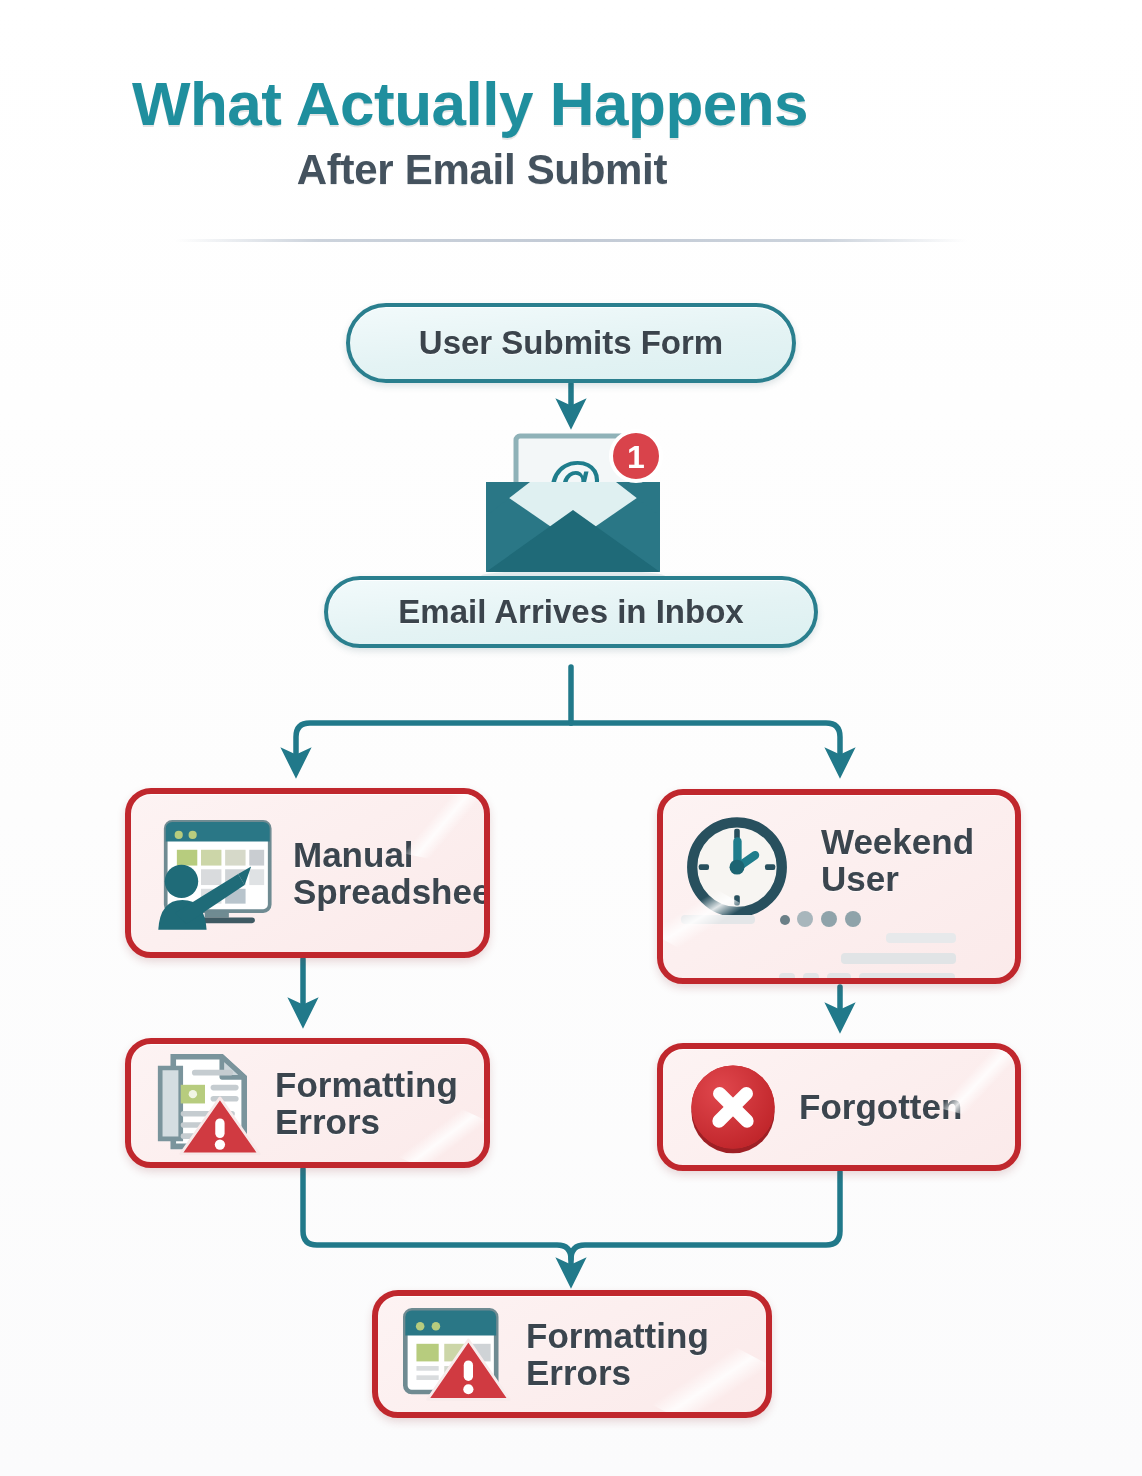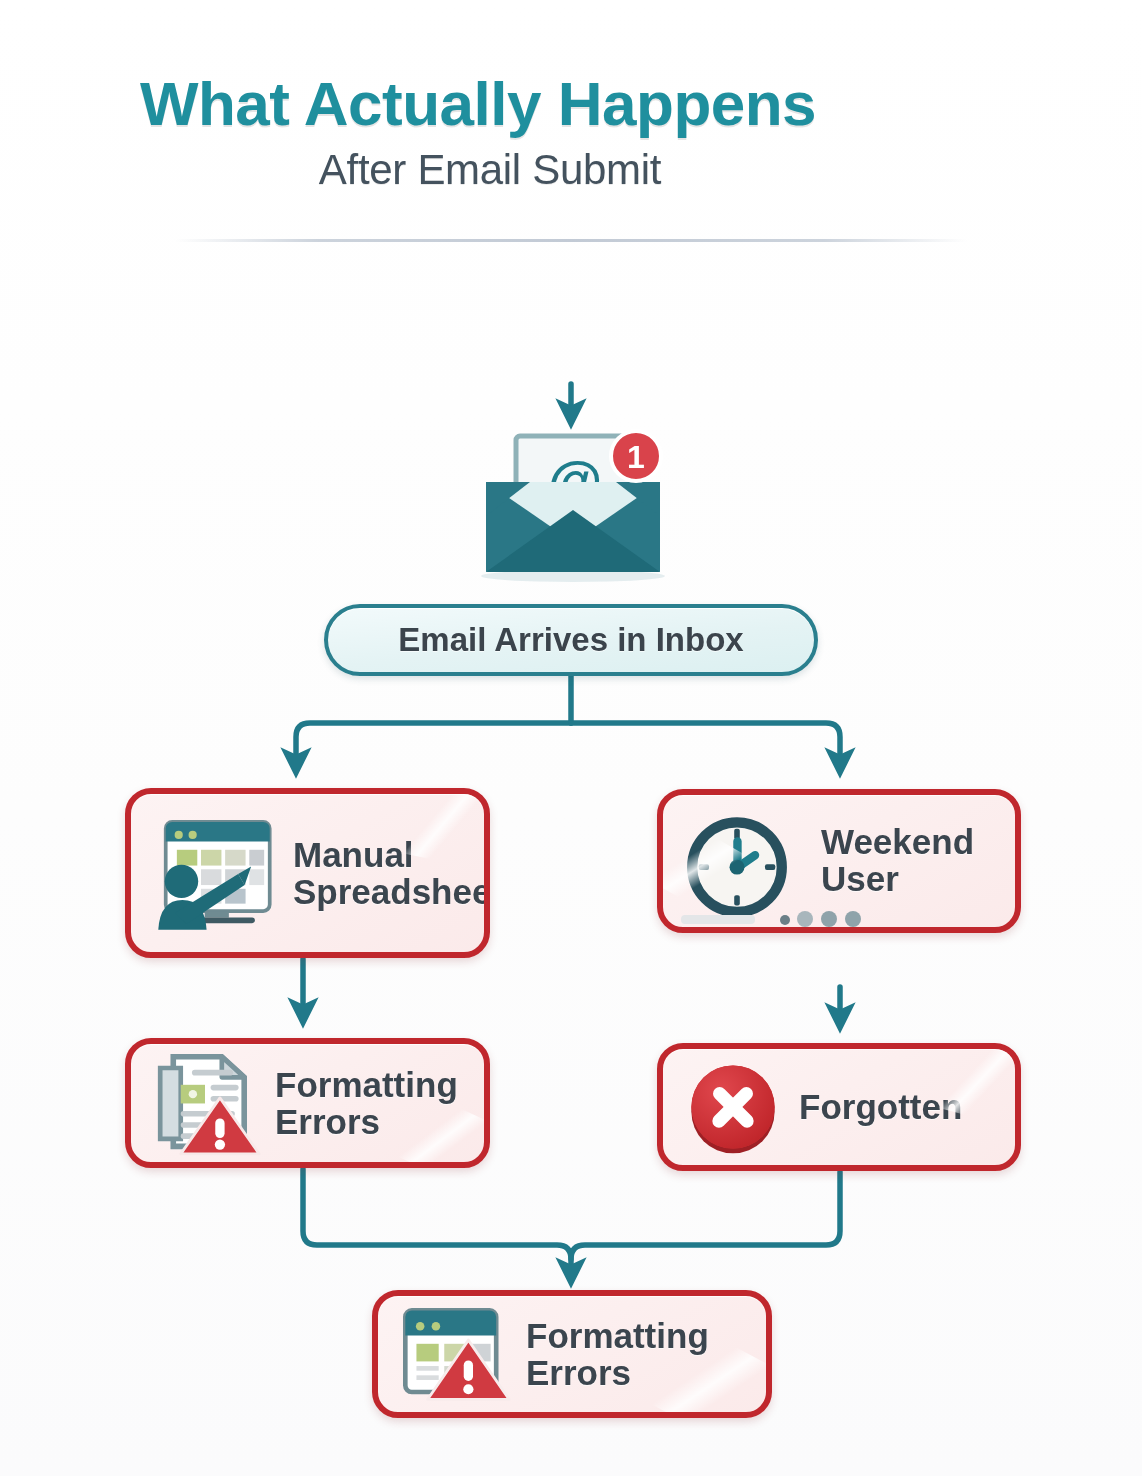--- a/index.html
+++ b/index.html
@@ -10,29 +10,29 @@
     font-family: "Liberation Sans", sans-serif;
     overflow: hidden;
   }
   #canvas {
     position: relative;
     width: 1142px; height: 1476px;
     background: linear-gradient(180deg,#ffffff 0%,#fdfdfd 55%,#fbfbfc 100%);
   }
 
   
-  #title-block { position:absolute; left:8px; top:72px; width:940px; text-align:center; }
+  #title-block { position:absolute; left:0; top:72px; width:940px; text-align:center; }
   #main-title {
     font-size: 62px; font-weight: 700; letter-spacing: -0.5px;
     color:#1f8f9e; line-height:1.04;
     text-shadow: 0 2px 0 rgba(0,0,0,0.10);
   }
   #sub-title {
     margin-top: 12px;
-    font-size: 42px; font-weight: 400; letter-spacing:-0.3px;
+    font-size: 42px; font-weight: 700; letter-spacing:-0.3px;
     color:#44525e; line-height:1.06;
     text-shadow: 0 1px 0 rgba(0,0,0,0.08);
     margin-left: 24px;
   }
   #title-divider {
     position:absolute; left:175px; top:239px; width:792px; height:3px;
     background: linear-gradient(90deg,rgba(210,216,224,0) 0%,#ccd3dc 18%,#c2cad5 50%,#ccd3dc 82%,rgba(210,216,224,0) 100%);
     border-radius:2px;
   }
 
@@ -72,23 +72,23 @@
   .gloss {
     position:absolute; pointer-events:none;
     background: linear-gradient(118deg, rgba(255,255,255,0) 40%, rgba(255,255,255,0.85) 50%, rgba(255,255,255,0) 60%);
   }
 
   
   #envelope { position:absolute; left:468px; top:424px; width:210px; height:160px; }
 
   
   #node-submit    { left:346px; top:303px;  width:450px; height:80px; }
-  #node-inbox     { left:324px; top:604px;  width:494px; height:72px; }
+  #node-inbox     { left:324px; top:576px;  width:494px; height:72px; }
   #card-manual    { left:125px; top:788px;  width:365px; height:170px; }
-  #card-weekend   { left:657px; top:789px;  width:364px; height:144px;gap:28px; }
+  #card-weekend   { left:657px; top:789px;  width:364px; height:195px;gap:28px; }
   #card-format1   { left:125px; top:1038px; width:365px; height:130px; }
   #card-forgot    { left:657px; top:1043px; width:364px; height:128px; }
   #card-format2   { left:372px; top:1290px; width:400px; height:128px; }
 </style>
 </head>
 <body>
 
 <div id="canvas">
 
   <div id="title-block">
@@ -113,20 +113,23 @@
 
       <path d="M 303 959 L 303 1013" marker-end="url(#ah)"></path>
 
       <path d="M 840 987 L 840 1018" marker-end="url(#ah)"></path>
 
       <path d="M 303 1169 L 303 1231 Q 303 1245 317 1245 L 557 1245 Q 571 1245 571 1259 L 571 1273" marker-end="url(#ah)"></path>
       <path d="M 840 1172 L 840 1231 Q 840 1245 826 1245 L 585 1245 Q 571 1245 571 1259"></path>
     </g>
   </svg>
 
+  <div class="node pill" id="node-submit">
+    <span class="node-label">User Submits Form</span>
+  </div>
 
   <div id="envelope">
     <svg viewBox="0 0 210 160" width="210" height="160">
 
       <ellipse cx="105" cy="152" rx="92" ry="6" fill="#dfeaec" opacity="0.85"></ellipse>
 
       <rect x="48" y="12" width="118" height="92" rx="4" fill="#f3f7f8" stroke="#8fb2b8" stroke-width="5"></rect>
 
       <text x="107" y="76" text-anchor="middle" font-family="'Liberation Sans', sans-serif" font-size="56" font-weight="700" fill="#1f7d8c">@</text>
 

